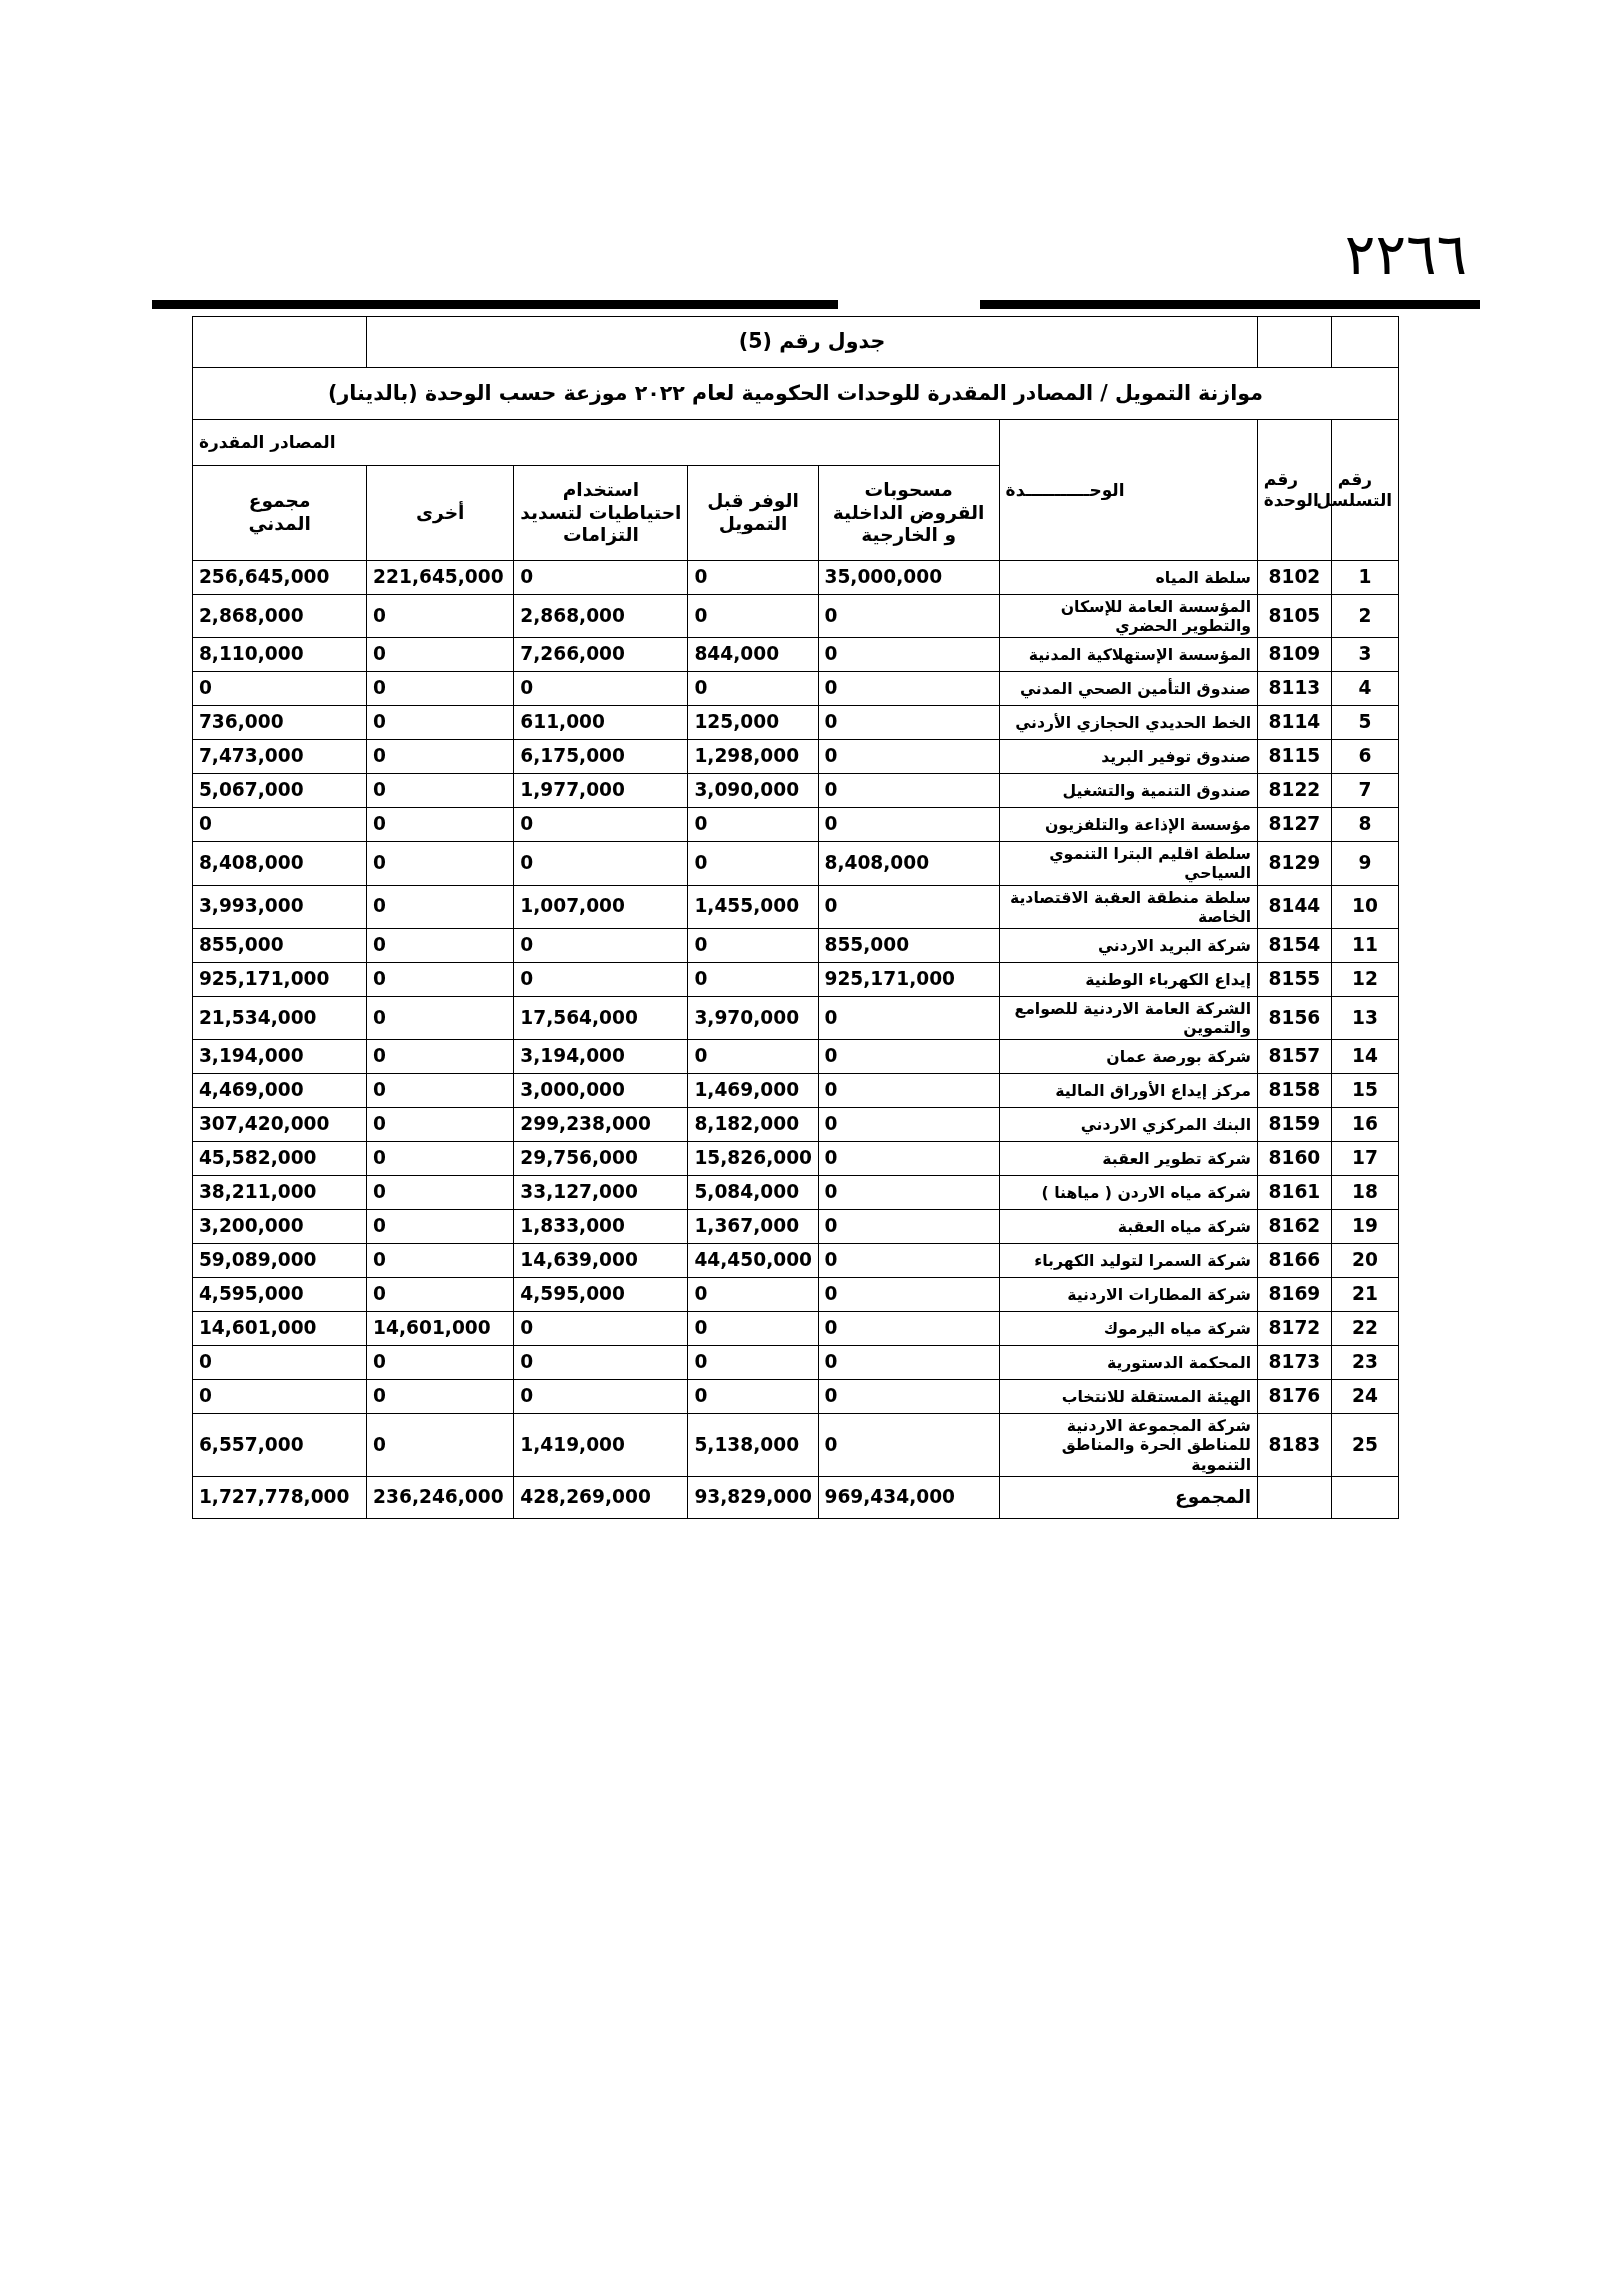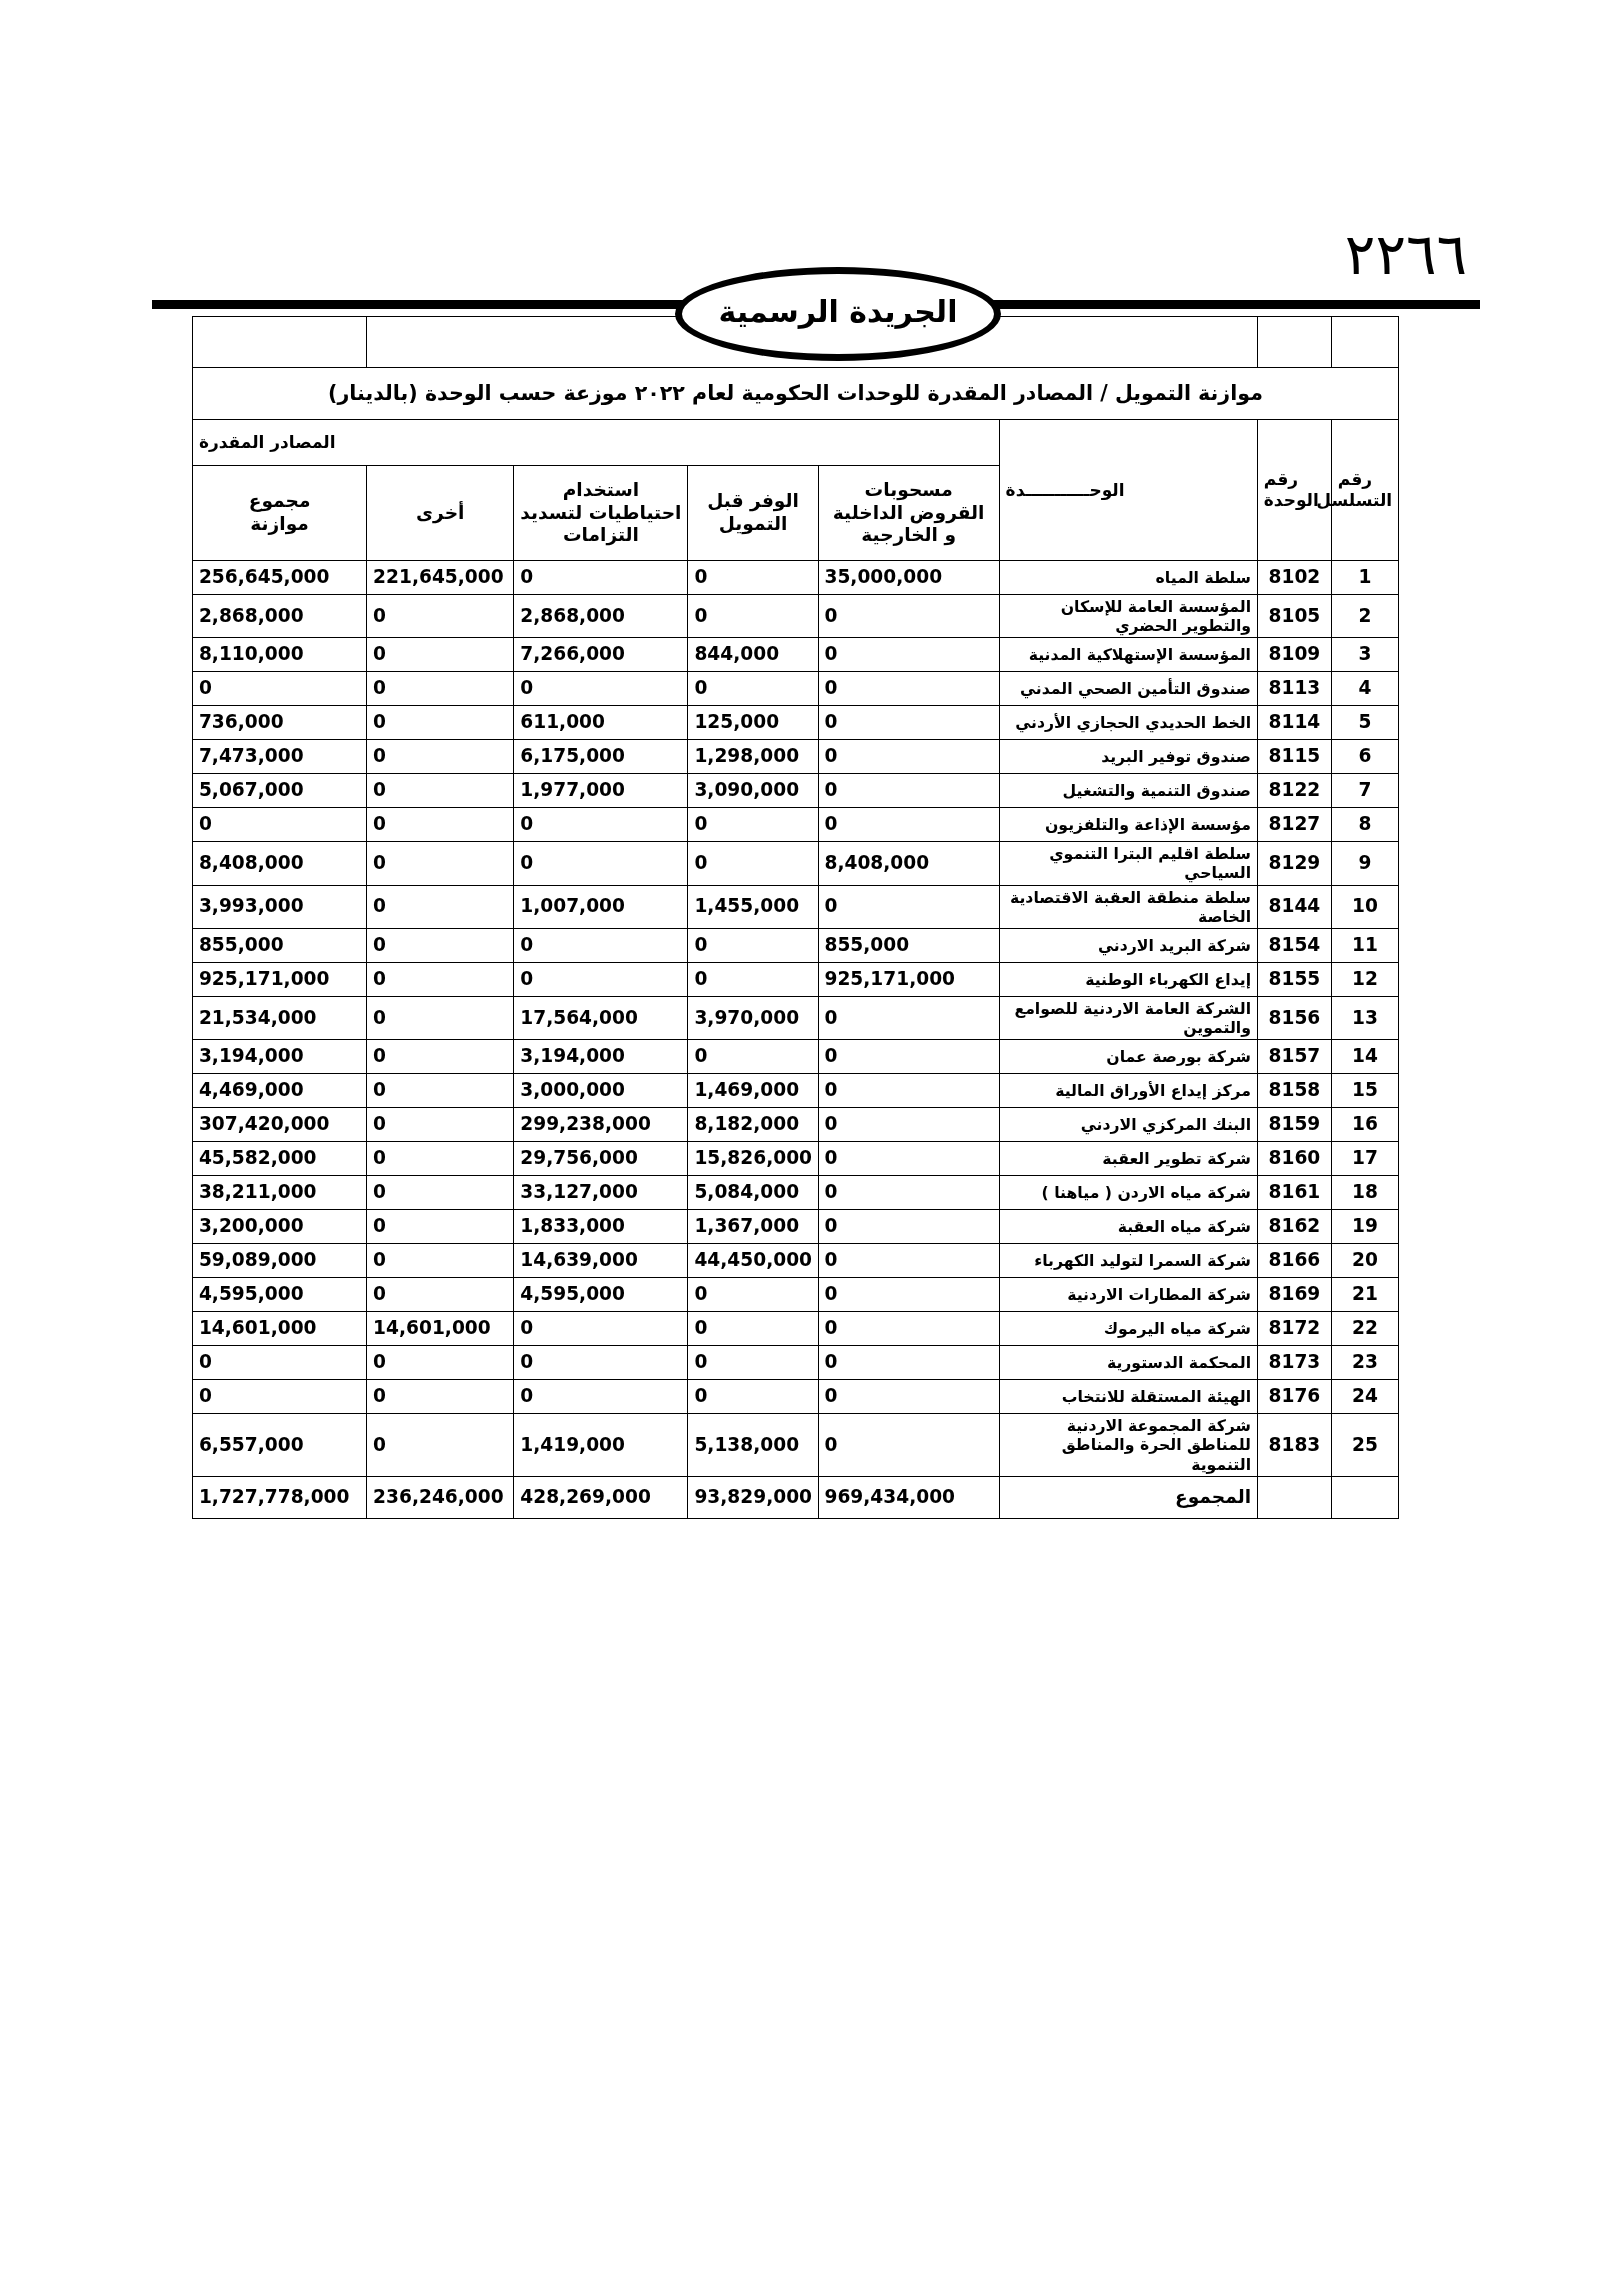--- a/index.html
+++ b/index.html
@@ -159,23 +159,20 @@
     font-size: 16.7px;
   }
 </style>
 </head>
 <body>
 
 <div class="page-header">
   <div class="header-rule-left"></div>
   <div class="header-rule-right"></div>
   <div class="page-number">٢٢٦٦</div>
-  <div class="gazette-badge">
-    <span>الجريدة الرسمية</span>
-  </div>
 </div>
 
 <div class="table-wrap">
   <table class="budget">
     <colgroup>
       <col class="c-seq">
         <col class="c-unitno">
         <col class="c-unit">
       <col class="c-loans">
         <col class="c-savings">
@@ -220,21 +217,21 @@
           <div>التمويل</div>
         </td>
         <td>
           <div>استخدام</div>
           <div>احتياطيات لتسديد</div>
           <div>التزامات</div>
         </td>
         <td>أخرى</td>
         <td>
           <div>مجموع</div>
-          <div>موازنة</div>
+          <div>المدني</div>
         </td>
       </tr>
 
     <tr class="data-row">
           <td class="seq">1</td>
           <td class="unitno">8102</td>
           <td class="unit">سلطة المياه</td>
           <td class="num">35,000,000</td>
           <td class="num">0</td>
           <td class="num">0</td>

